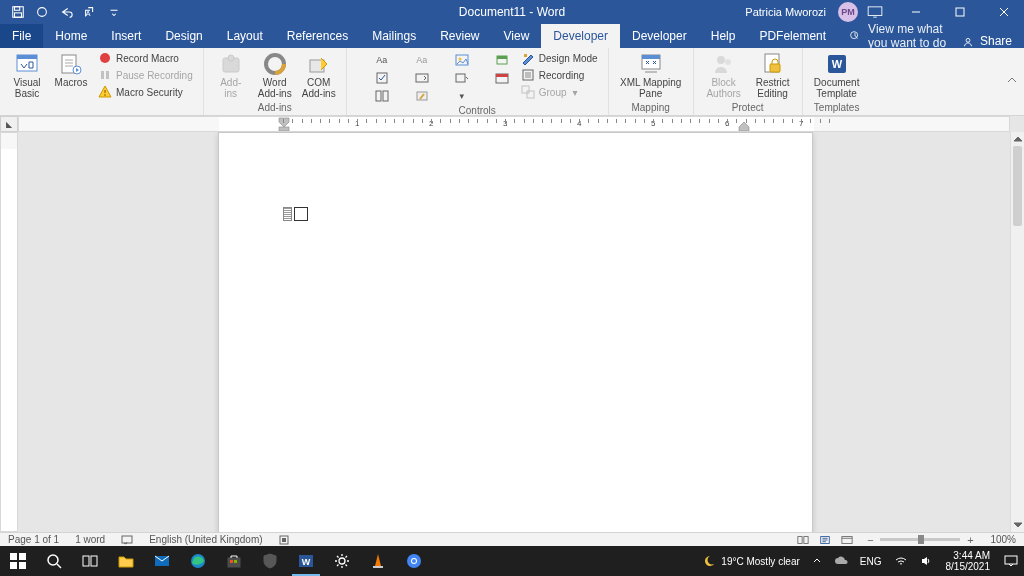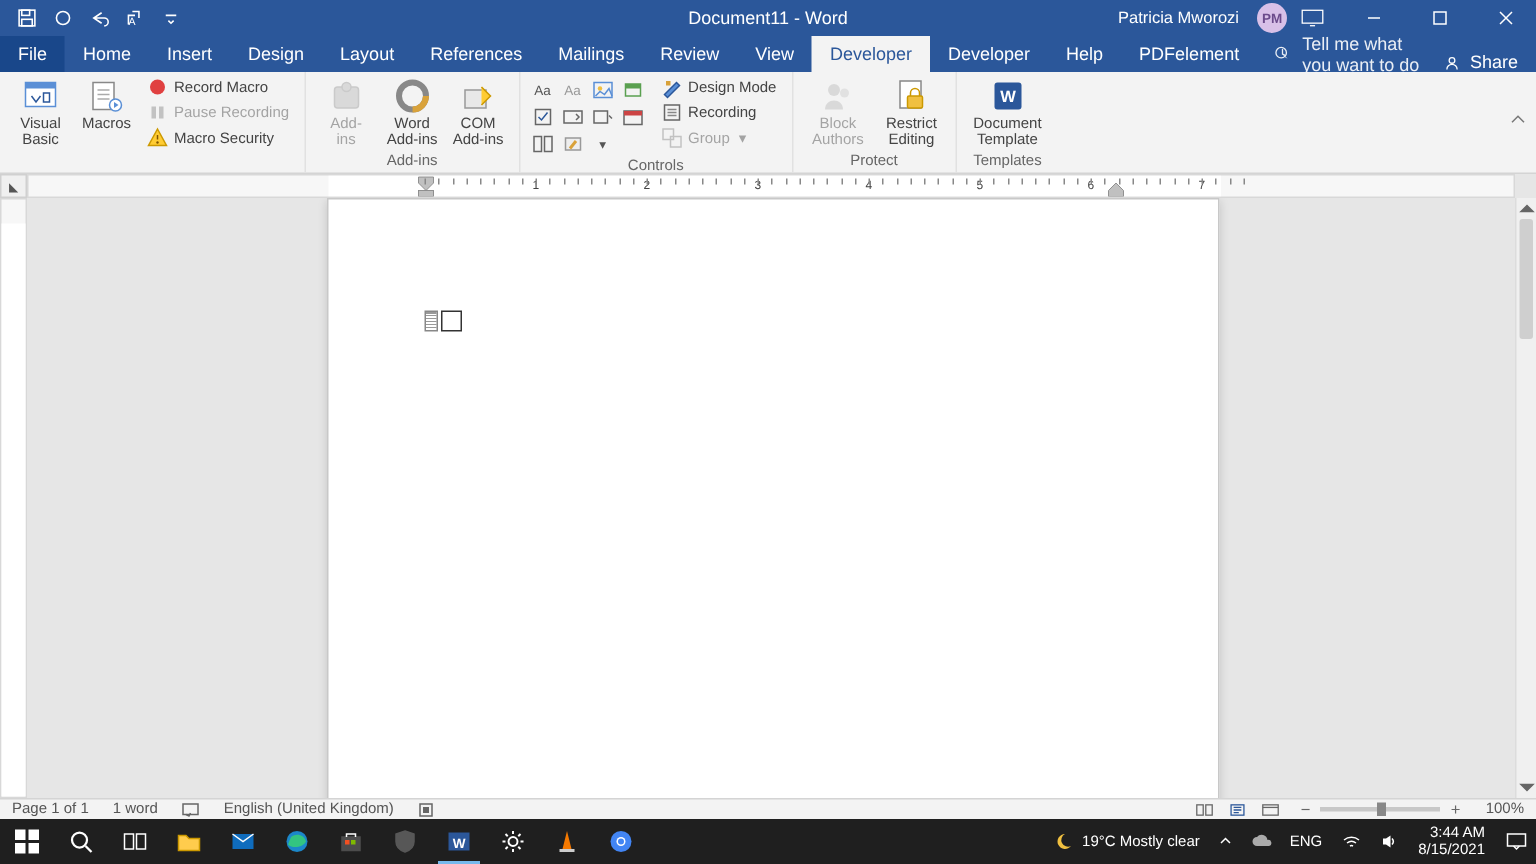--- a/index.html
+++ b/index.html
@@ -36,21 +36,21 @@
 .group-label { text-align:center; font-size:10px; color:#666; padding:1px 0 2px; }
 .big-btn { display:flex; flex-direction:column; align-items:center; justify-content:flex-start; width:42px; padding-top:2px; cursor:pointer; text-align:center; line-height:11px;}
 .big-btn .ic { width:24px; height:24px; display:flex; align-items:center; justify-content:center; margin-bottom:1px;}
 .big-btn span { font-size:10px; }
 .sm-col { display:flex; flex-direction:column; gap:1px; }
 .sm-btn { display:flex; align-items:center; gap:4px; padding:1px 4px; cursor:pointer; height:16px; white-space:nowrap;}
 .sm-btn .mic { width:14px; height:14px; display:flex; align-items:center; justify-content:center;}
 .disabled { opacity:0.45; pointer-events:none; }
 .mini-grid { display:flex; flex-direction:column; gap:2px; padding-top:2px;}
 .mini-grid .row { display:flex; gap:2px; }
-.mini { width:18px; height:16px; display:flex; align-items:center; justify-content:center; font-size:9px; color:#555; border-radius:2px; cursor:pointer;}
+.mini { width:18px; height:16px; display:flex; align-items:center; justify-content:center; font-size:9px; color:#555; border-radius:2px; cursor:pointer;margin-left:20px;}
 .collapse-caret { position:absolute; right:6px; top:50%; transform:translateY(-50%); cursor:pointer; }
 .collapse-caret svg{width:12px;height:12px; stroke:#777;fill:none;}
 
 
 .workspace { position:absolute; top:116px; bottom:14px; left:0; right:0; background:#e6e6e6; }
 .ruler-corner { position:absolute; left:0; top:0; width:18px; height:16px; background:#f0f0f0; border:1px solid #d0d0d0; font-size:8px; display:flex; align-items:center; justify-content:center; color:#555;}
 .hruler { position:absolute; left:18px; right:14px; top:0; height:16px; background:#f7f7f7; border:1px solid #d8d8d8; overflow:hidden;}
 .hruler-inner { position:absolute; left:200px; top:0; height:100%; width:595px; background:#fff; font-size:8px; }
 .hr-tick { position:absolute; top:0; bottom:0; display:flex; align-items:center; color:#666; }
 .hr-tick::before{ content:""; position:absolute; top:2px; width:1px; height:4px; background:#888; left:0;}
@@ -158,21 +158,21 @@
 
 <div class="tabbar">
   <div class="tab file">File</div>
   <div id="tabs-host" style="display: contents;"><div class="tab">Home</div><div class="tab">Insert</div><div class="tab">Design</div><div class="tab">Layout</div><div class="tab">References</div><div class="tab">Mailings</div><div class="tab">Review</div><div class="tab">View</div><div class="tab active">Developer</div><div class="tab">Developer</div><div class="tab">Help</div><div class="tab">PDFelement</div></div>
   <div class="tell-me">
     <svg viewBox="0 0 16 16">
         <circle cx="7" cy="7" r="4"></circle>
         <path d="M13 13l3 3" transform="scale(0.7)"></path>
         <path d="M8 4v4l2 1" stroke="#fff"></path>
       </svg>
-    <span>Tell me what you want to do</span>
+    <span>View me what you want to do</span>
   </div>
   <div class="share-area">
     <svg viewBox="0 0 14 14">
         <circle cx="7" cy="5" r="2.2"></circle>
         <path d="M3 12c0-2.2 1.8-4 4-4s4 1.8 4 4"></path>
       </svg>
     <span>Share</span>
   </div>
 </div>
 
@@ -360,20 +360,37 @@
               </svg>
             </div>
             <span>Group</span>
             <span style="margin-left:2px">▾</span>
           </div>
       </div>
     </div>
     <div class="group-label">Controls</div>
   </div>
 
+  <div class="group">
+    <div class="group-row">
+      <div class="big-btn" style="width:72px">
+        <div class="ic">
+            <svg viewBox="0 0 24 24">
+              <rect x="3" y="3" width="18" height="14" fill="#fff" stroke="#888"></rect>
+              <rect x="3" y="3" width="18" height="4" fill="#5a8fd6"></rect>
+              <path d="M6 20h12" stroke="#888"></path>
+              <path d="M7 12l3-3m0 3l-3-3m7 0l3 3m0-3l-3 3" stroke="#2b579a"></path>
+            </svg>
+          </div>
+        <span style="white-space:pre-line">XML Mapping
+Pane</span>
+      </div>
+    </div>
+    <div class="group-label">Mapping</div>
+  </div>
 
   <div class="group">
     <div class="group-row">
       <div class="big-btn disabled" style="width:48px">
         <div class="ic">
             <svg viewBox="0 0 24 24">
               <circle cx="9" cy="8" r="4" fill="#bbb"></circle>
               <circle cx="16" cy="10" r="3" fill="#ccc"></circle>
               <path d="M3 21c0-4 3-6 6-6s6 2 6 6" fill="#bbb"></path>
             </svg>

